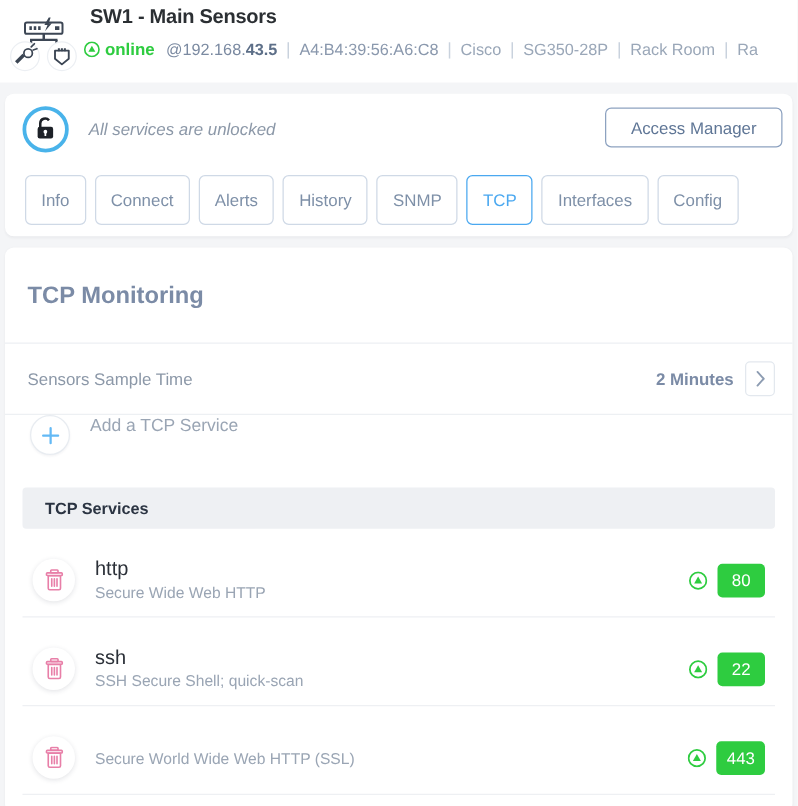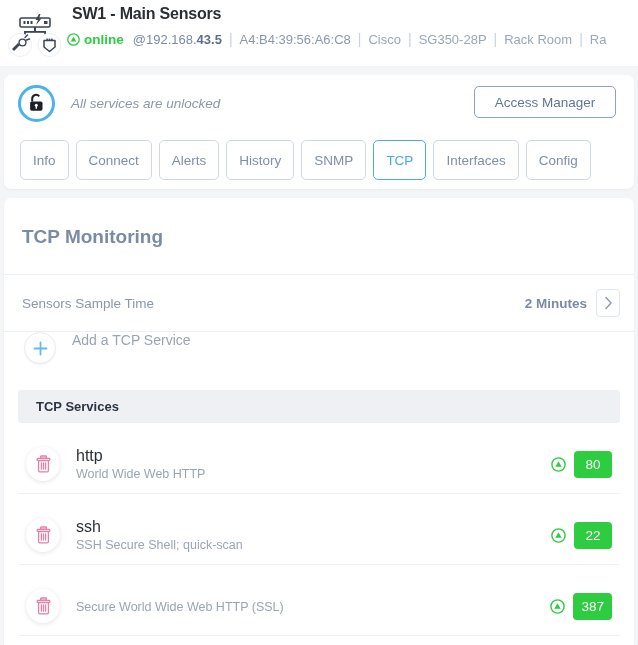--- a/index.html
+++ b/index.html
@@ -79,21 +79,21 @@
     flex: 0 0 auto;
   }
   .lock-text {
     margin-left: 16px;
     font-size: 13.5px;
     font-style: italic;
     color: #8c98a8;
   }
   .access-btn {
     position: absolute;
-    right: 18px;
+    right: 8px;
     top: 11px;
     height: 32px;
     min-width: 142px;
     border: 1px solid #8da2c0;
     border-radius: 5px;
     background: #fff;
     color: #5f7696;
     font-size: 13.5px;
     font-family: "Liberation Sans", sans-serif;
     cursor: pointer;
@@ -366,21 +366,21 @@
       <div class="trash-circle">
         <svg width="17" height="18" viewBox="0 0 17 18">
           <rect x="5.6" y="1" width="5.8" height="2.2" rx="0.6" fill="none" stroke="#e87fa8" stroke-width="1.3"></rect>
           <rect x="2.2" y="3.3" width="12.6" height="2.1" rx="0.7" fill="none" stroke="#e87fa8" stroke-width="1.3"></rect>
           <path d="M3.6 5.6 h9.8 v10 a1.2 1.2 0 0 1 -1.2 1.2 h-7.4 a1.2 1.2 0 0 1 -1.2 -1.2 Z" fill="none" stroke="#e87fa8" stroke-width="1.3"></path>
           <path d="M6.4 8 v6 M8.5 8 v6 M10.6 8 v6" stroke="#e87fa8" stroke-width="1.3" stroke-linecap="round"></path>
         </svg>
       </div>
       <div class="svc-texts">
         <div class="svc-name">http</div>
-        <div class="svc-desc">World Wide Web HTTP</div>
+        <div class="svc-desc">Secure Wide Web HTTP</div>
       </div>
       <div class="svc-right">
         <span class="svc-arrow">
           <svg width="15" height="15" viewBox="0 0 15 15">
             <circle cx="7.5" cy="7.5" r="6.6" fill="none" stroke="#2ecc40" stroke-width="1.4"></circle>
             <path d="M7.5 4.2 L10.7 9.8 L4.3 9.8 Z" fill="#2ecc40"></path>
           </svg>
         </span>
         <span class="port-badge">80</span>
       </div>
@@ -422,17 +422,17 @@
       <div class="svc-texts">
         <div class="svc-desc">Secure World Wide Web HTTP (SSL)</div>
       </div>
       <div class="svc-right">
         <span class="svc-arrow">
           <svg width="15" height="15" viewBox="0 0 15 15">
             <circle cx="7.5" cy="7.5" r="6.6" fill="none" stroke="#2ecc40" stroke-width="1.4"></circle>
             <path d="M7.5 4.2 L10.7 9.8 L4.3 9.8 Z" fill="#2ecc40"></path>
           </svg>
         </span>
-        <span class="port-badge">387</span>
+        <span class="port-badge">443</span>
       </div>
     </div>
   </div>
 </div>
 
 </body></html>

